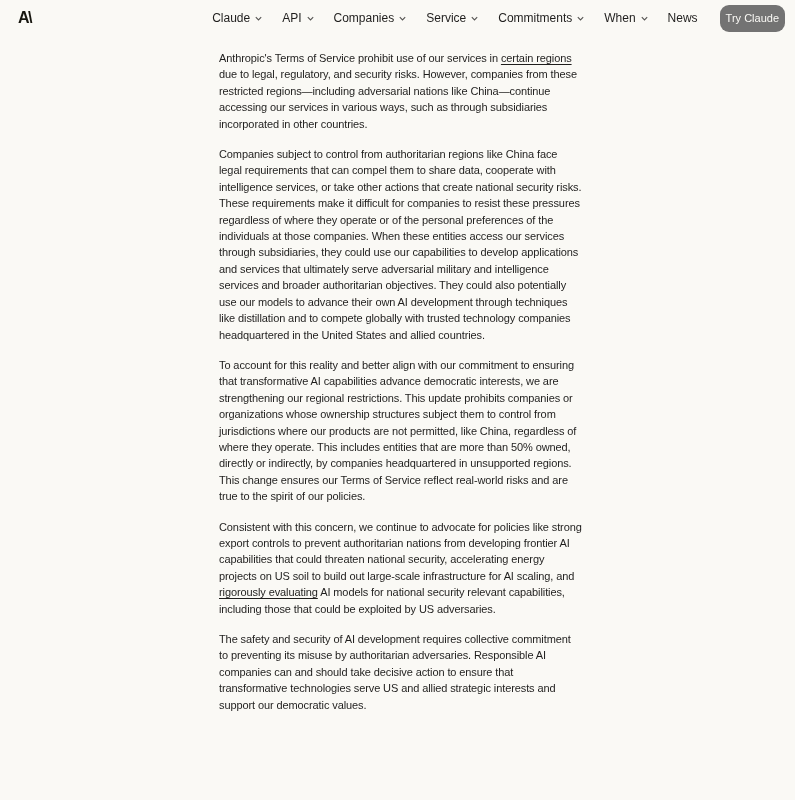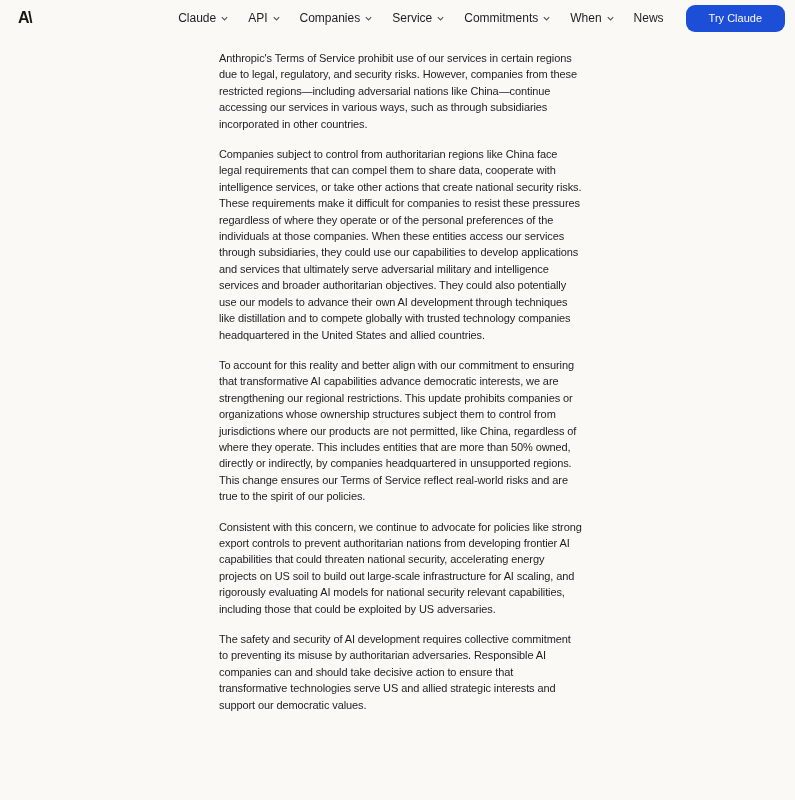--- a/index.html
+++ b/index.html
@@ -42,43 +42,44 @@
     align-items: center;
     gap: 4px;
     font-size: 12px;
     color: #1F1E1D;
     text-decoration: none;
     cursor: pointer;
     white-space: nowrap;
   }
   .chev { opacity: 0.75; margin-top: 1px; }
   .cta {
-    background: #1d4ed8;
+    background: #737373;
     color: #FAF9F5;
     border: none;
     border-radius: 9px;
-    padding: 8px 23px;
+    padding: 8px 6px;
     font-size: 11px;
     font-family: "Liberation Sans", sans-serif;
     cursor: pointer;
     line-height: 1;
   }
   .article {
     margin: 14px 0 0 219px;
     width: 363px;
   }
   .para {
     margin: 0 0 14px 0;
     font-size: 11px;
     line-height: 16.4px;
     letter-spacing: -0.1px;
     color: #1F1E1D;
   }
   .text-link {
     color: inherit;
+    text-decoration: underline;
     text-underline-offset: 2px;
     cursor: pointer;
   }
 </style>
 </head>
 <body>
 
 <header class="header">
   <div class="logo">A\</div>
   <div class="header-right">

